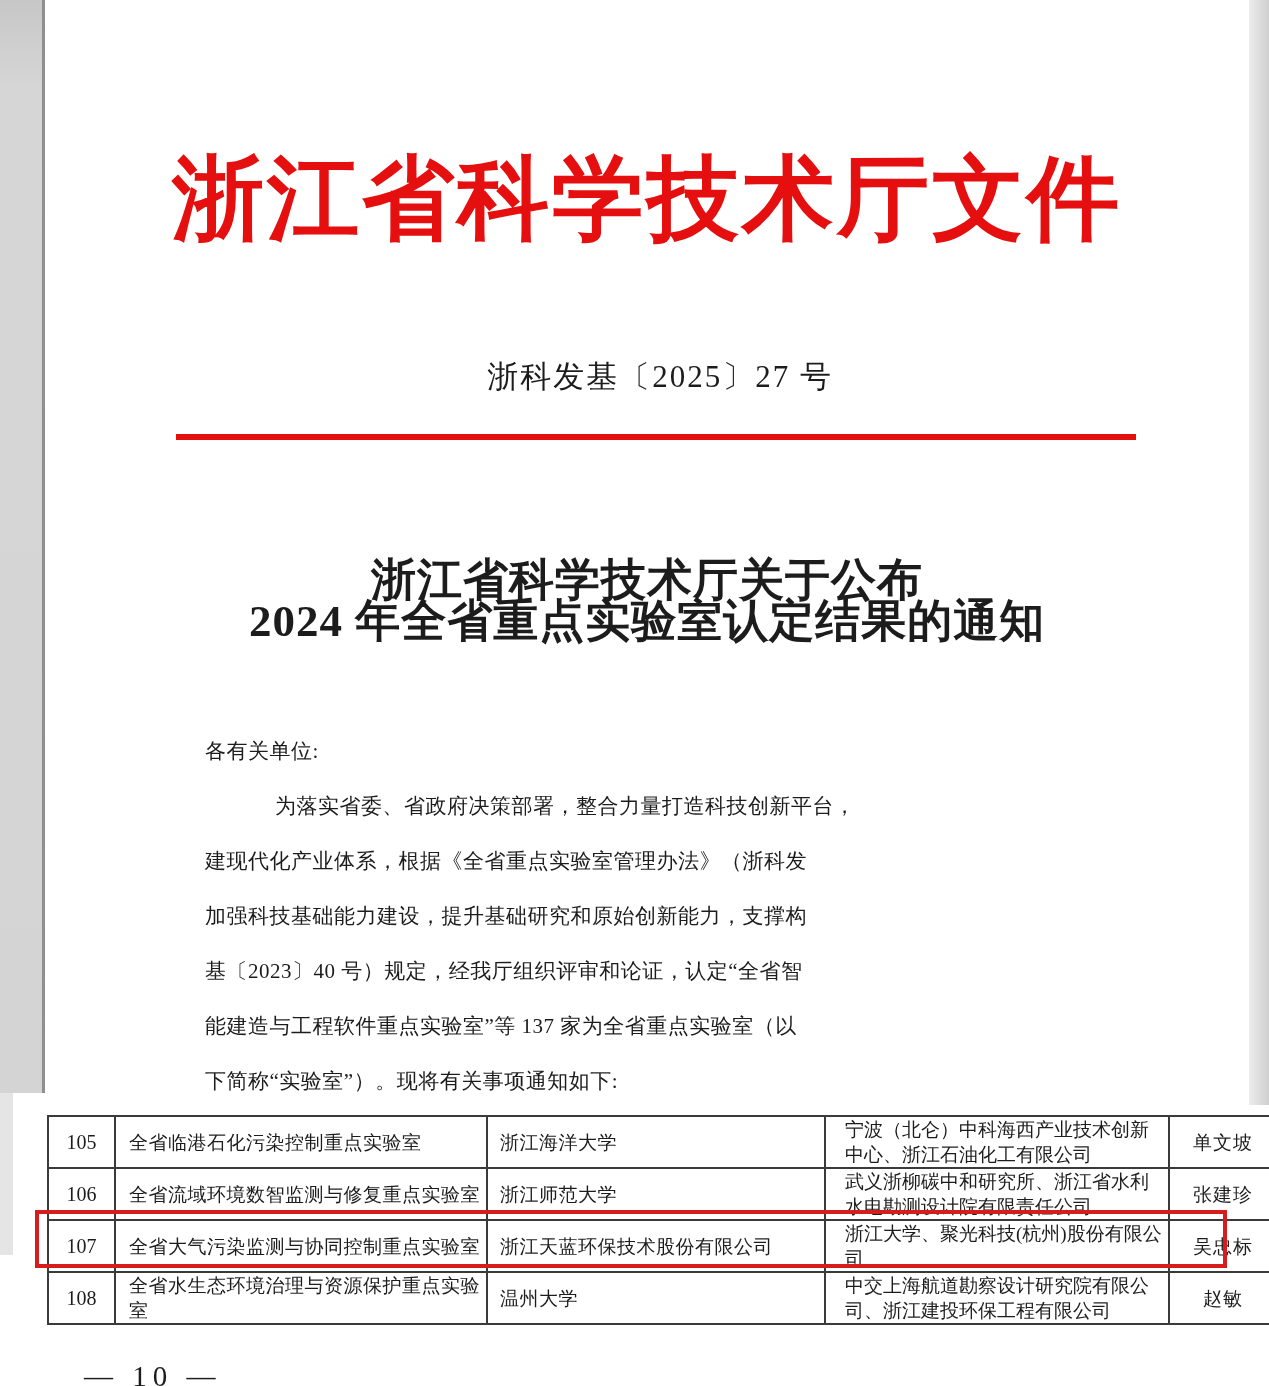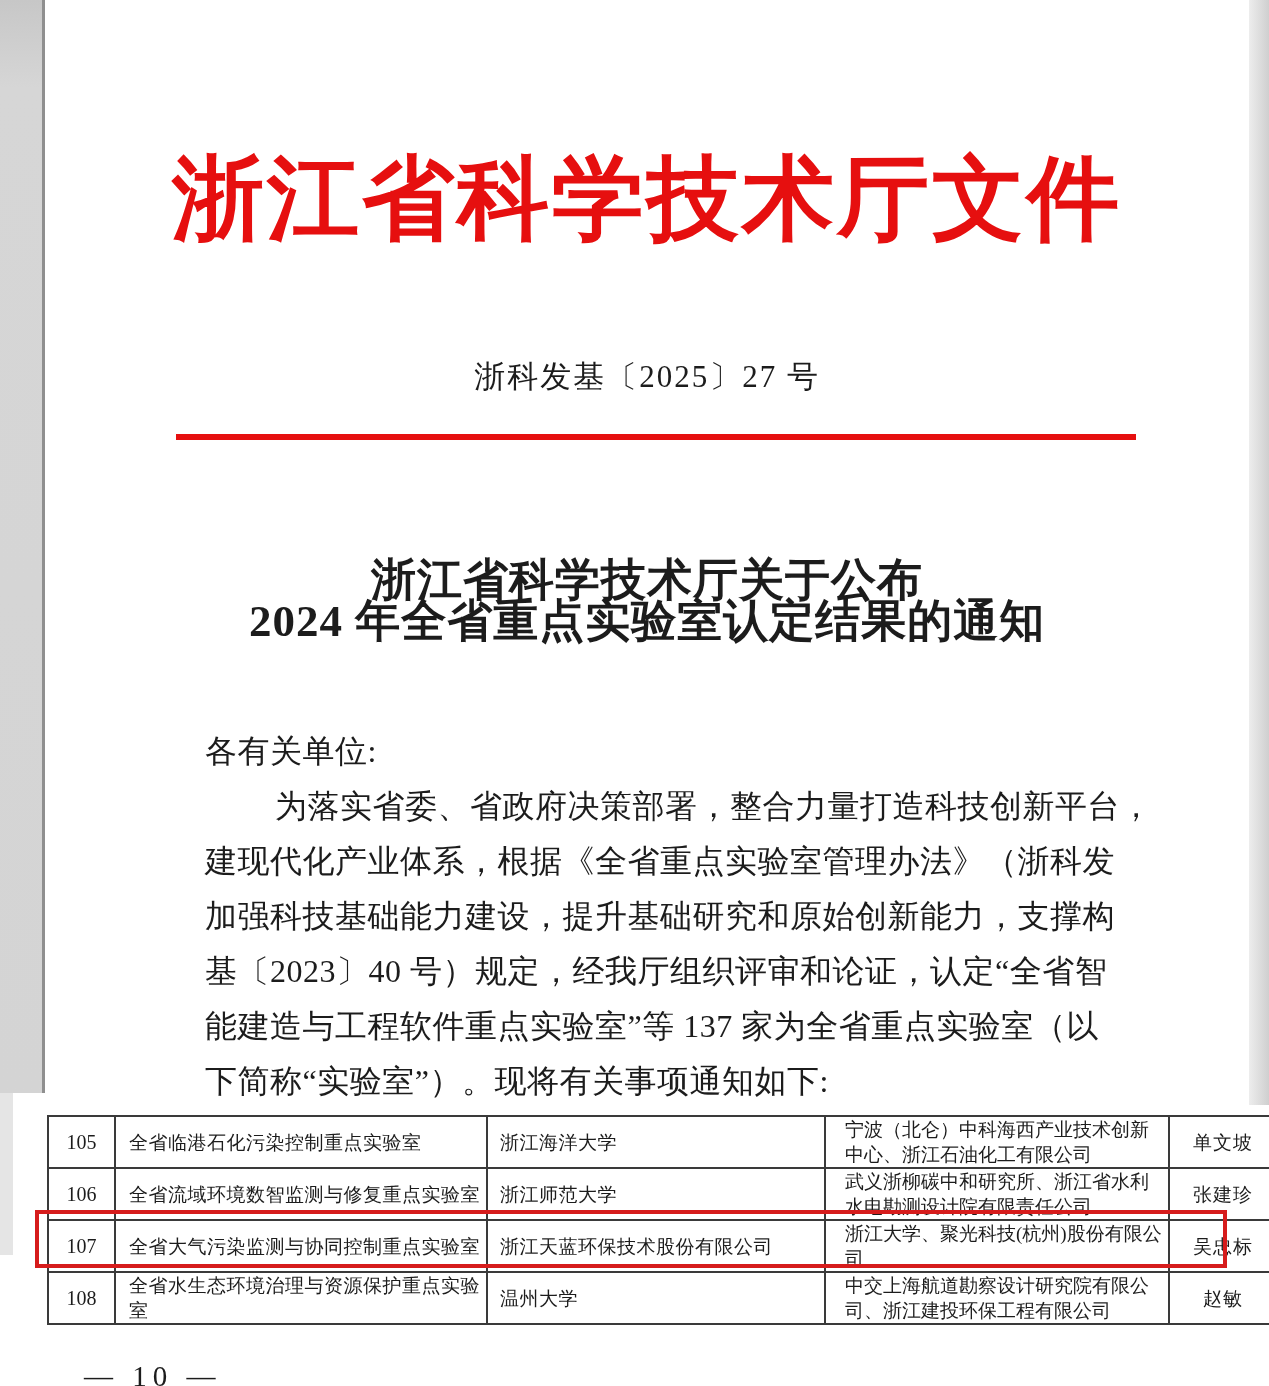--- a/index.html
+++ b/index.html
@@ -22,37 +22,37 @@
   .strip-left-bottom{
     position:absolute;left:0;top:1093px;width:13px;height:162px;
     background:#e5e5e5;
   }
   .agency-title{
     position:absolute;left:45px;top:142px;width:1204px;
     text-align:center;font-size:92px;line-height:115px;font-weight:bold;
     color:#e60f0f;letter-spacing:3px;white-space:nowrap;
   }
   .doc-number{
-    position:absolute;left:45px;top:356px;width:1204px;
+    position:absolute;left:58px;top:356px;width:1204px;
     text-align:center;font-size:31px;letter-spacing:2px;white-space:nowrap;
   }
   .red-rule{
     position:absolute;left:176px;top:434px;width:960px;height:6px;
     background:#e60f0f;
   }
   .notice-title{
     position:absolute;left:45px;width:1204px;text-align:center;
     font-size:45px;line-height:58px;font-weight:bold;white-space:nowrap;
     letter-spacing:1px;
   }
   .notice-title.l1{top:518px;margin-top:33px;}
   .notice-title.l2{top:592px;}
   .body-block{
     position:absolute;left:205px;top:724px;width:940px;
-    font-size:32px;line-height:55px;letter-spacing:0.5px;
+    font-size:21px;line-height:55px;letter-spacing:0.5px;
   }
   .body-line{white-space:nowrap;}
   .body-line.indent{text-indent:70px;}
   .results-table{
     position:absolute;left:47px;top:1115px;
     border-collapse:collapse;table-layout:fixed;width:1171px;
     font-size:19px;
     border-radius:24px;
   }
   .results-table td{

